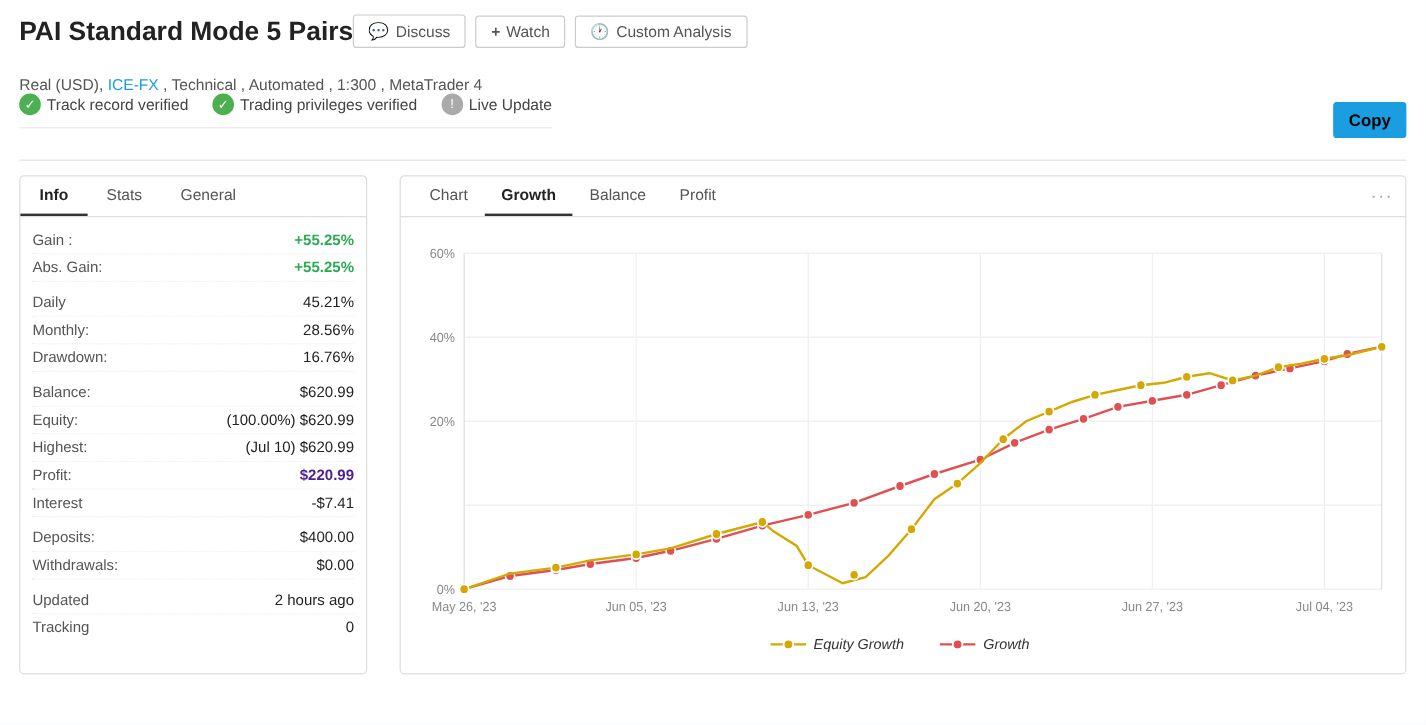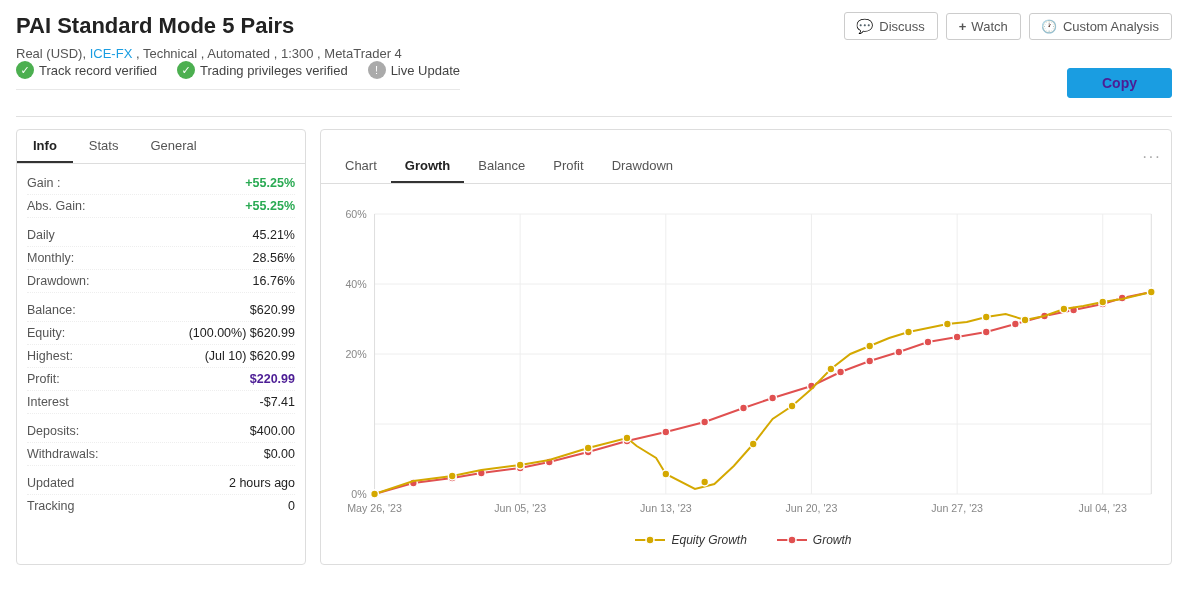--- a/index.html
+++ b/index.html
@@ -1,44 +1,44 @@
 <!DOCTYPE html>
 <html><head>
   <meta charset="utf-8">
   <style>
     * { box-sizing: border-box; margin: 0; padding: 0; }
     body { font-family: Arial, sans-serif; font-size: 13px; color: #333; background: #f0f2f5; }
     .page { background: #fff; max-width: 1188px; min-height: 604px; margin: 0 auto; padding: 12px 16px; }
-    .header-row { display: flex; align-items: center; justify-content: space-between; margin-bottom: 6px; }
+    .header-row { display: flex; align-items: center; margin-bottom: 23px; }
     .page-title { font-size: 22px; font-weight: bold; color: #222; }
     .header-actions { display: flex; gap: 8px; align-items: center; }
     .btn { display: flex; align-items: center; gap: 5px; padding: 5px 12px; border: 1px solid #ccc; border-radius: 3px; background: #fff; cursor: pointer; font-size: 13px; color: #555; }
-    .btn-blue { background: #1a9de1; color: #4c1d95; border-color: #1a9de1; font-weight: bold; font-size: 14px; padding: 6px 34px; }
+    .btn-blue { background: #1a9de1; color: #000000; border-color: #1a9de1; font-weight: bold; font-size: 14px; padding: 6px 12px; }
     .subtitle { font-size: 13px; color: #555; }
     .subtitle a { color: #1a9de1; text-decoration: none; }
     .badges { display: flex; align-items: center; gap: 20px; margin-bottom: 14px; padding-bottom: 10px; border-bottom: 1px solid #e8e8e8; }
     .badge { display: flex; align-items: center; gap: 5px; font-size: 13px; color: #444; }
     .badge-icon-check { width: 18px; height: 18px; border-radius: 50%; background: #4caf50; display: flex; align-items: center; justify-content: center; color: #fff; font-size: 11px; flex-shrink: 0; }
     .badge-icon-warn { width: 18px; height: 18px; border-radius: 50%; background: #aaa; display: flex; align-items: center; justify-content: center; color: #fff; font-size: 11px; flex-shrink: 0; }
-    .main-content { display: flex; gap: 14px; }
+    .main-content { display: flex; gap: 27px; }
     .left-panel { width: 290px; flex-shrink: 0; border: 1px solid #ddd; border-radius: 4px; }
     .tabs-row { display: flex; border-bottom: 1px solid #ddd; }
     .tab { padding: 8px 16px; cursor: pointer; font-size: 13px; color: #555; border-bottom: 2px solid transparent; }
     .tab.active { color: #222; border-bottom: 2px solid #333; font-weight: bold; }
     .info-table { padding: 8px 10px; }
     .info-row { display: flex; justify-content: space-between; align-items: baseline; padding: 4px 0; border-bottom: 1px dotted #eee; font-size: 12.5px; }
     .info-row:last-child { border-bottom: none; }
     .info-label { color: #555; }
     .info-value { color: #222; font-weight: 500; }
     .info-value.green { color: #2aaa53; font-weight: bold; }
     .info-value.profit-green { color: #4c1d95; font-weight: bold; }
     .spacer-row { height: 6px; }
     .right-panel { flex: 1; border: 1px solid #ddd; border-radius: 4px; }
     .chart-tabs-row { display: flex; align-items: center; justify-content: space-between; border-bottom: 1px solid #ddd; padding: 0 10px; }
-    .chart-tabs { display: flex; margin-top: 20px; }
+    .chart-tabs { display: flex; }
     .chart-tab { padding: 8px 14px; cursor: pointer; font-size: 13px; color: #555; border-bottom: 2px solid transparent; }
     .chart-tab.active { color: #222; border-bottom: 2px solid #333; font-weight: bold; }
     .chart-more { color: #aaa; cursor: pointer; font-size: 16px; letter-spacing: 1px; }
     .chart-area { padding: 10px 10px 10px 5px; position: relative; height: 380px; }
     .chart-legend { display: flex; justify-content: center; gap: 30px; padding: 6px 0 8px; font-size: 12px; }
     .legend-item { display: flex; align-items: center; gap: 6px; font-style: italic; }
     svg.chart-svg { width: 100%; height: 330px; }
   </style>
 </head>
 <body>
@@ -157,21 +157,20 @@
       </div>
     </div>
 
     <div class="right-panel">
       <div class="chart-tabs-row">
         <div class="chart-tabs">
           <div class="chart-tab">Chart</div>
           <div class="chart-tab active">Growth</div>
           <div class="chart-tab">Balance</div>
           <div class="chart-tab">Profit</div>
-          <div class="chart-tab">Drawdown</div>
         </div>
         <div class="chart-more">···</div>
       </div>
 
       <div class="chart-area">
         <svg class="chart-svg" viewBox="0 0 860 330" preserveAspectRatio="none">
           <defs>
             <style>
               .axis-text { font-size: 11px; fill: #888; font-family: Arial, sans-serif; }
             </style>

